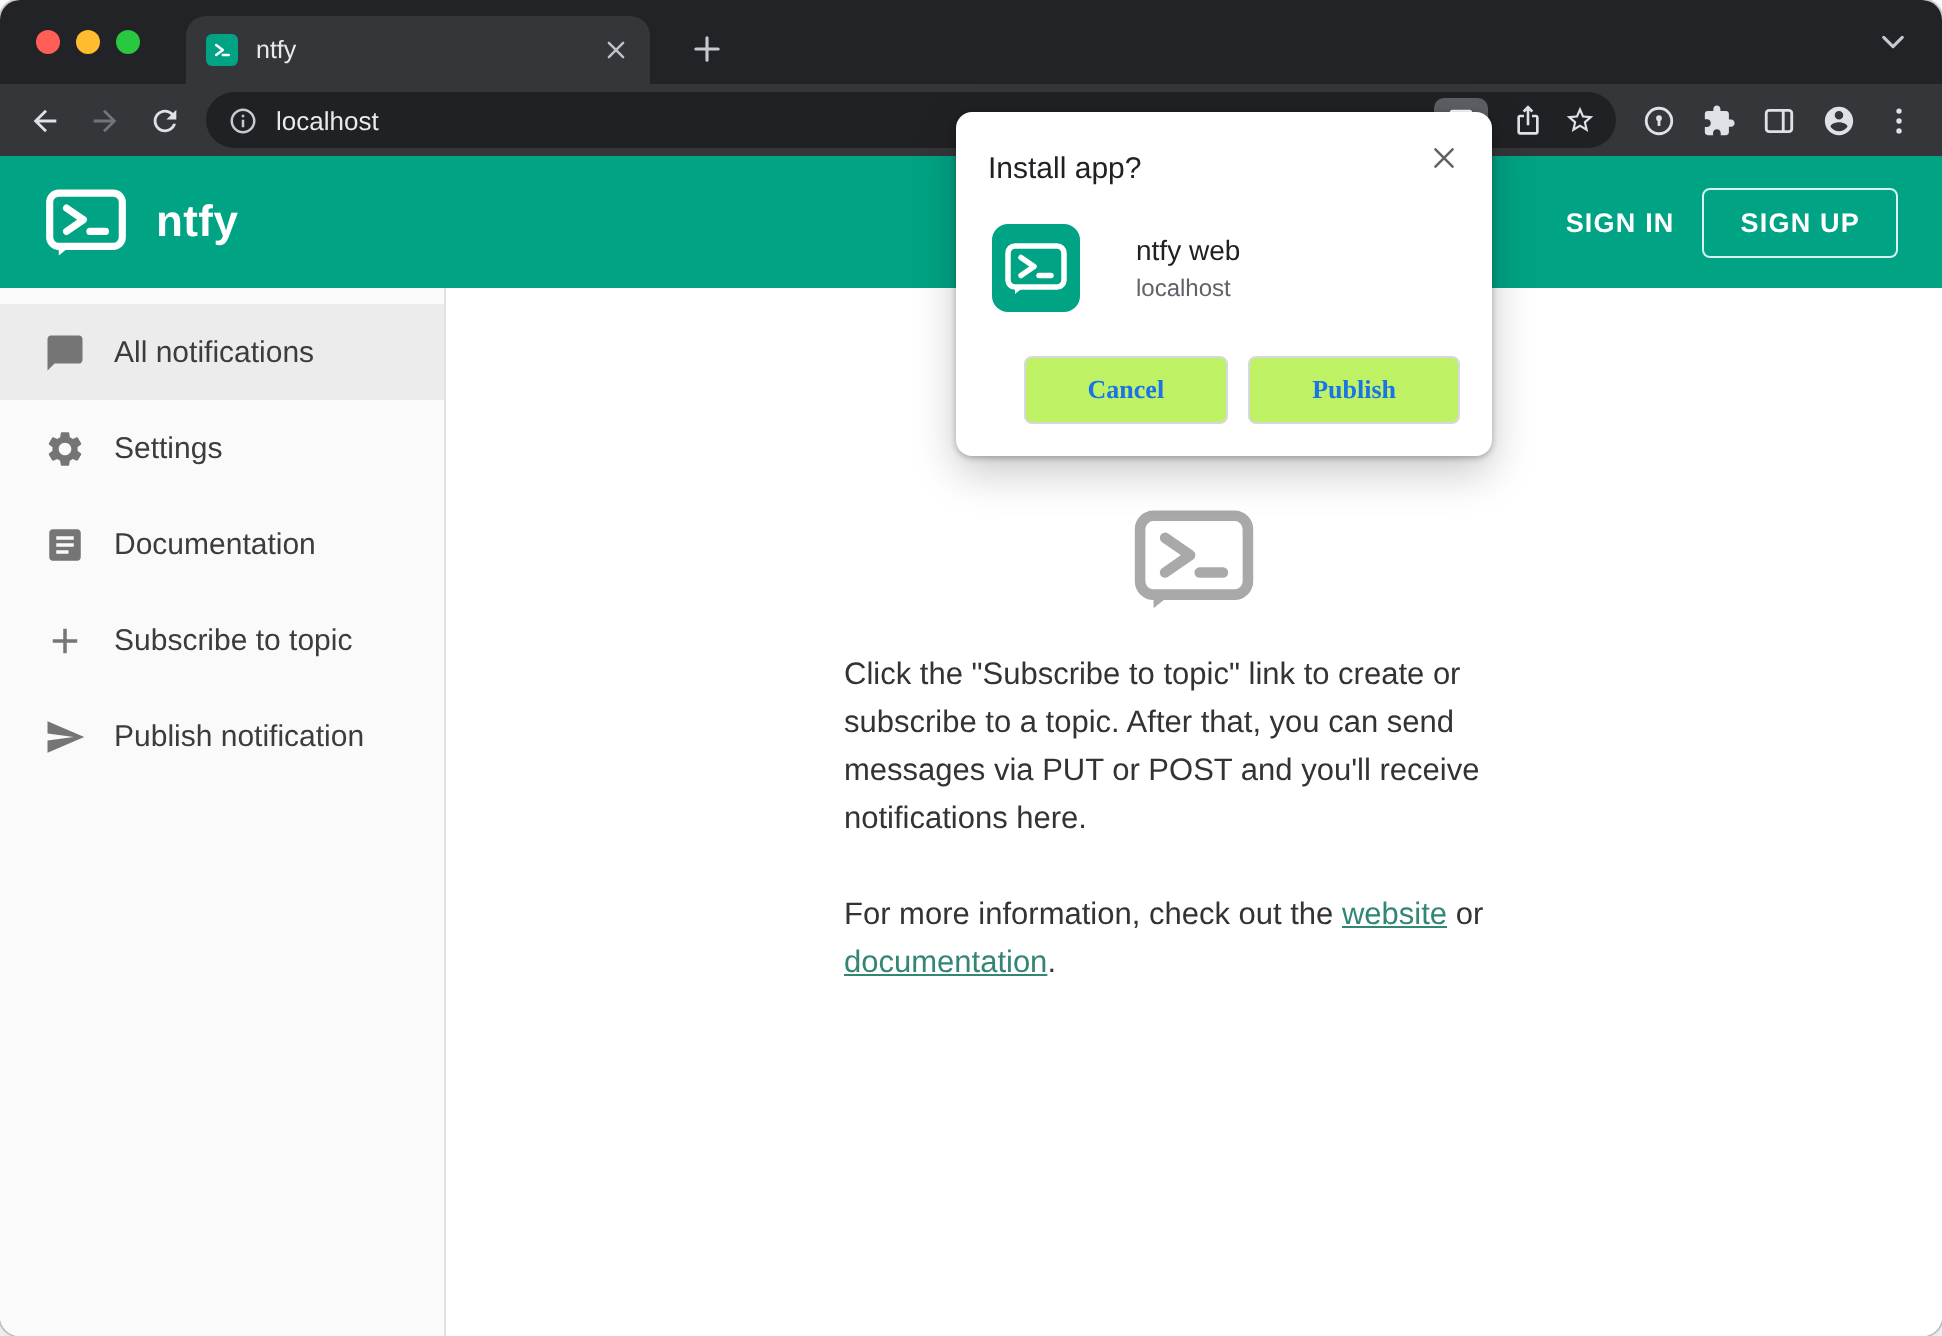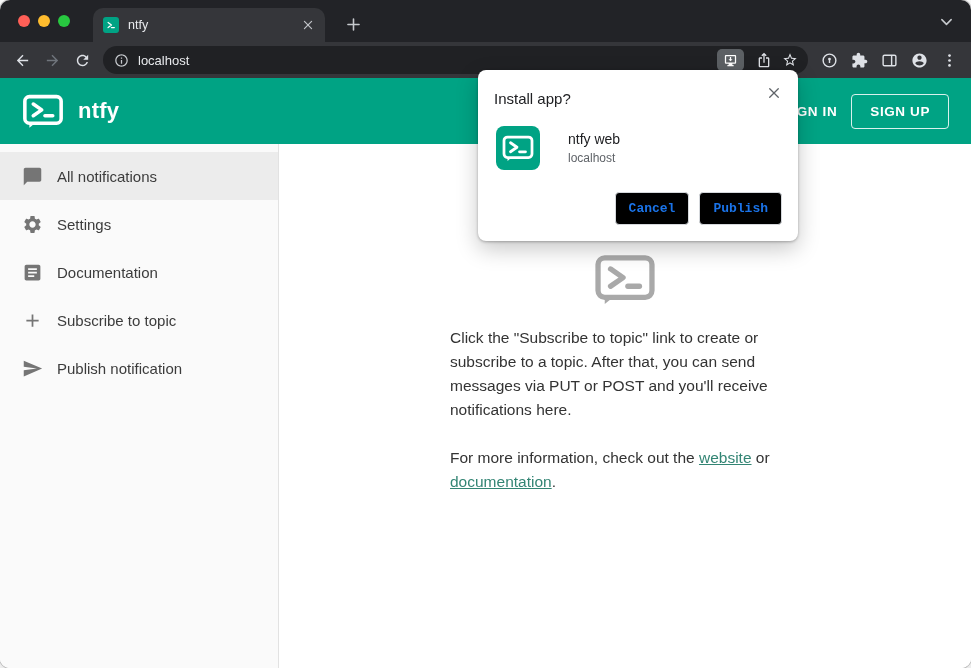--- a/index.html
+++ b/index.html
@@ -57,55 +57,55 @@
   .brand-logo { display:flex; color:#fff; }
   .brand-logo svg { width:42px; height:35px; }
   .brand-name { font-size:22px; font-weight:bold; margin-left:14px; letter-spacing:.2px; }
   .header-spacer { flex:1; }
   .hbtn { font-family:inherit; font-size:13.5px; font-weight:bold; letter-spacing:.6px; color:#fff;
           background:none; border:none; padding:10px 14px; cursor:pointer; }
   .hbtn.outlined { border:1px solid rgba(255,255,255,.85); border-radius:4px; padding:9px 18px; }
 
   
   .app-body { display:flex; height:524px; background:#fff; }
-  .sidebar { width:279px; background:#fafafa; border-right:1px solid #e2e2e2; padding-top:8px; }
+  .sidebar { width:223px; background:#fafafa; border-right:1px solid #e2e2e2; padding-top:8px; }
   .side-item { height:48px; display:flex; align-items:center; padding:0 16px 0 22px; gap:14px;
                color:#3c3c3c; font-size:15px; cursor:pointer; }
   .side-item.selected { background:#ececec; }
   .side-icon { width:21px; height:21px; color:#757575; display:flex; align-items:center; justify-content:center; }
   .side-icon svg { width:21px; height:21px; }
 
   .main { flex:1; display:flex; flex-direction:column; align-items:center; padding-top:110px; background:#fff; }
   .empty-logo { color:#a9a9a9; display:flex; }
   .empty-logo svg { width:62px; height:52px; }
   .empty-heading { margin-top:10px; font-size:24px; font-weight:400; color:#3d3d3d; text-align:center;
                    max-width:345px; line-height:1.33; letter-spacing:.2px; }
   .copy { width:350px; margin-top:20px; font-size:15.5px; color:#333; line-height:1.55; }
   .copy p + p { margin-top:24px; }
   .copy a { color:#338574; text-decoration:underline; cursor:pointer; }
 
   
-  .install-dialog { position:absolute; top:70px; left:478px; width:320px; background:#fff;
+  .install-dialog { position:absolute; top:56px; left:478px; width:268px; background:#fff;
                     border-radius:8px; box-shadow:0 1px 3px rgba(0,0,0,.28), 0 8px 22px rgba(0,0,0,.22);
                     z-index:60; padding:20px 16px 16px; color:#202124; }
   .dlg-head { display:flex; justify-content:space-between; align-items:flex-start; }
   .dlg-title { font-size:15px; }
   .dlg-close { color:#5f6368; cursor:pointer; margin-top:-7px; margin-right:-2px; width:20px; height:20px;
                display:flex; align-items:center; justify-content:center; }
   .dlg-close svg { width:12px; height:12px; }
   .dlg-app { display:flex; align-items:center; gap:28px; margin-top:19px; padding-left:2px; }
   .app-badge { width:44px; height:44px; border-radius:8px; background:#00a384; display:flex;
                align-items:center; justify-content:center; color:#fff; flex:0 0 auto; }
   .app-badge svg { width:32px; height:27px; }
   .app-meta { display:flex; flex-direction:column; gap:4px; }
   .app-name { font-size:14px; color:#202124; }
   .app-origin { font-size:12px; color:#5f6368; }
   .dlg-actions { display:flex; justify-content:flex-end; gap:10px; margin-top:22px; }
-  .dlg-btn { border:1px solid #d5d8dc; background:#000000; color:#1a73e8; font-size:13px; font-weight:bold;
-             padding:8px 13px; border-radius:4px; font-family:Liberation Mono, monospace; cursor:pointer; }
+  .dlg-btn { border:1px solid #d5d8dc; background:#bef264; color:#1a73e8; font-size:13px; font-weight:bold;
+             padding:8px 31px; border-radius:4px; font-family:Liberation Serif, serif; cursor:pointer; }
 </style>
 </head>
 <body>
 
 <div class="window">
 
   <div class="titlebar">
     <div class="traffic">
       <span class="tl red"></span>
       <span class="tl yellow"></span>

